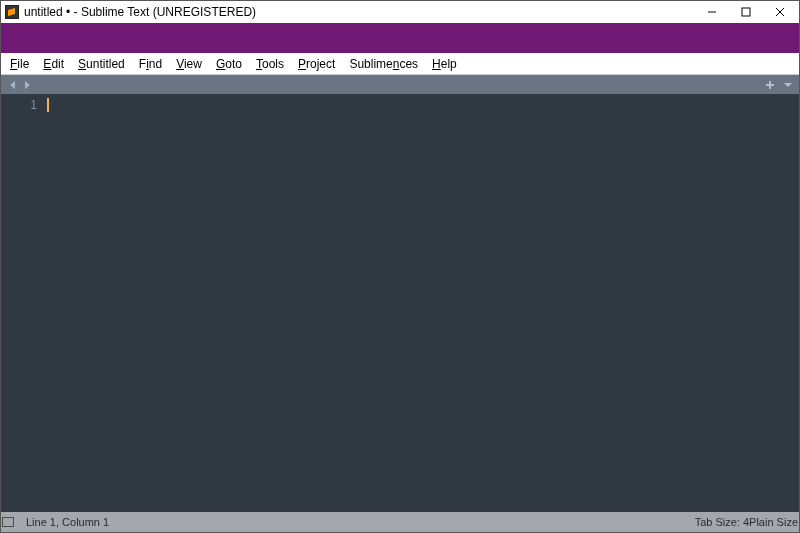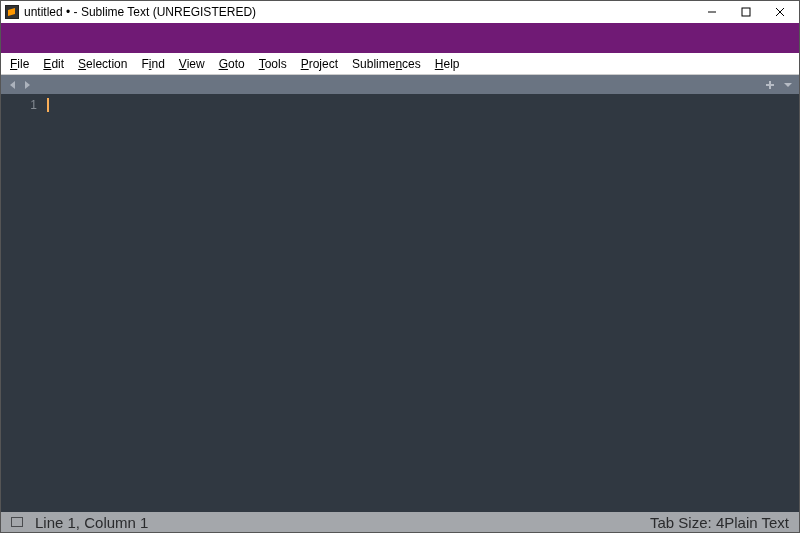--- a/index.html
+++ b/index.html
@@ -23,21 +23,21 @@
   .tabbar .spacer { flex:1; }
   .tabbar .right svg { width:10px; height:10px; fill:#c9ced6; }
   .tabbar .right { display:flex; gap:8px; align-items:center; opacity:0.8;}
 
   .editor { flex: 1; background: #303841; display: flex; overflow:hidden; }
   .gutter { width: 44px; background: #303841; color: #848b93; font-family: Consolas, monospace; font-size: 12px; text-align: right; padding: 3px 8px 0 0; }
   .code { flex:1; position: relative; font-family: Consolas, monospace; font-size: 12px; padding-top:3px; }
   .line { height: 16px; display:flex; align-items:center;}
   .cursor { display:inline-block; width:1.5px; height:14px; background:#f9ae58; margin-left:2px;}
 
-  .statusbar { height: 20px; background: #a4a7ab; display:flex; align-items:center; font-size: 15px; color: #2a2b2d; padding: 0 10px; }
+  .statusbar { height: 20px; background: #a4a7ab; display:flex; align-items:center; font-size: 11px; color: #2a2b2d; padding: 0 1px; }
   .statusbar .panel-icon { width:12px; height:10px; border:1px solid #4a4c4f; margin-right: 12px; }
   .statusbar .spacer { flex:1; }
   .statusbar .seg { cursor:default;}
 </style>
 </head>
 <body>
 
 <div class="window">
 
   <div class="titlebar">
@@ -62,21 +62,21 @@
       <svg viewBox="0 0 10 10">
           <line x1="1" y1="1" x2="9" y2="9"></line>
           <line x1="9" y1="1" x2="1" y2="9"></line>
         </svg>
     </div>
   </div>
 
   <div class="menubar">
     <div class="menuitem"><span class="ul">F</span><span>ile</span></div>
     <div class="menuitem"><span class="ul">E</span><span>dit</span></div>
-    <div class="menuitem"><span class="ul">S</span><span>election</span></div>
+    <div class="menuitem"><span class="ul">S</span><span>untitled</span></div>
     <div class="menuitem"><span>F</span><span class="ul">i</span><span>nd</span></div>
     <div class="menuitem"><span class="ul">V</span><span>iew</span></div>
     <div class="menuitem"><span class="ul">G</span><span>oto</span></div>
     <div class="menuitem"><span class="ul">T</span><span>ools</span></div>
     <div class="menuitem"><span class="ul">P</span><span>roject</span></div>
     <div class="menuitem"><span>Sublime</span><span class="ul">n</span><span>ces</span></div>
     <div class="menuitem"><span class="ul">H</span><span>elp</span></div>
   </div>
 
   <div class="tabbar">
@@ -110,16 +110,16 @@
           <span class="cursor"></span>
         </div>
     </div>
   </div>
 
   <div class="statusbar">
     <div class="panel-icon"></div>
     <div>Line 1, Column 1</div>
     <div class="spacer"></div>
     <div class="seg">Tab Size: 4</div>
-    <div class="seg">Plain Text</div>
+    <div class="seg">Plain Size</div>
   </div>
 
 </div>
 
 </body></html>

